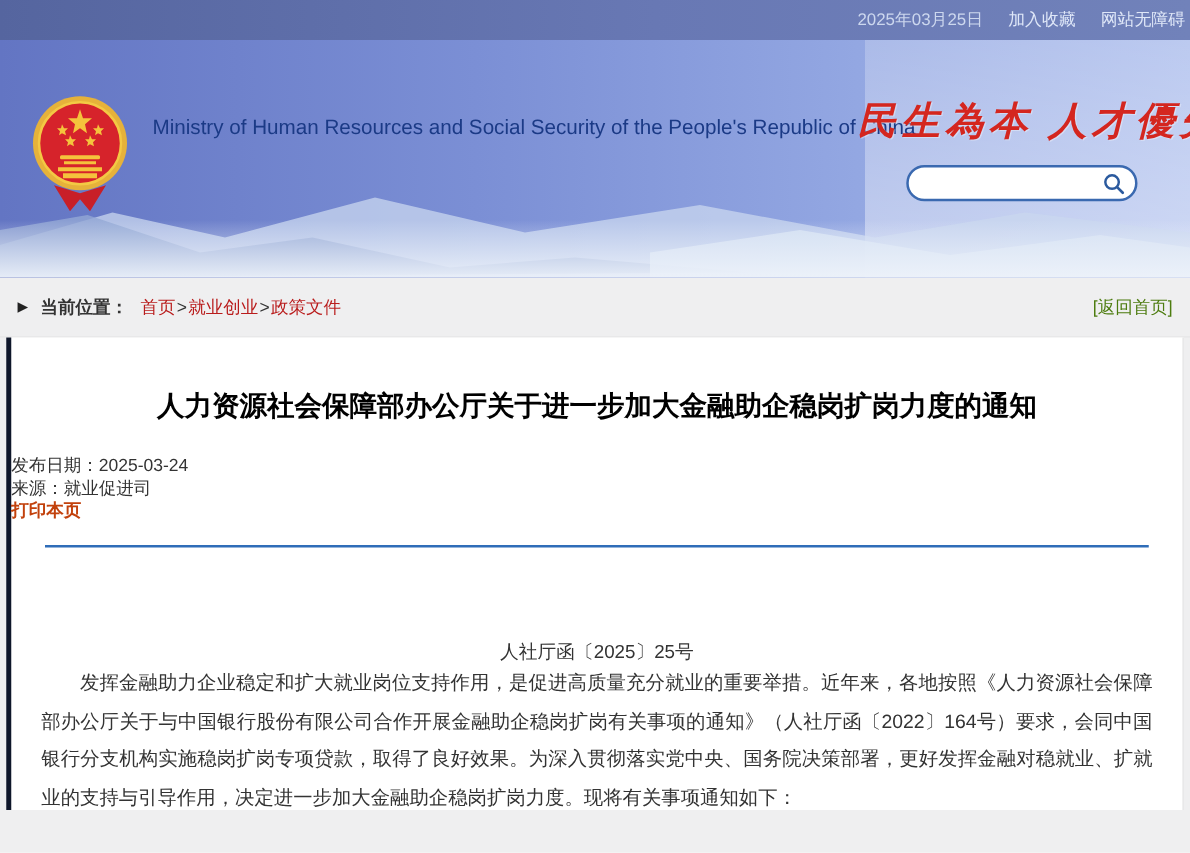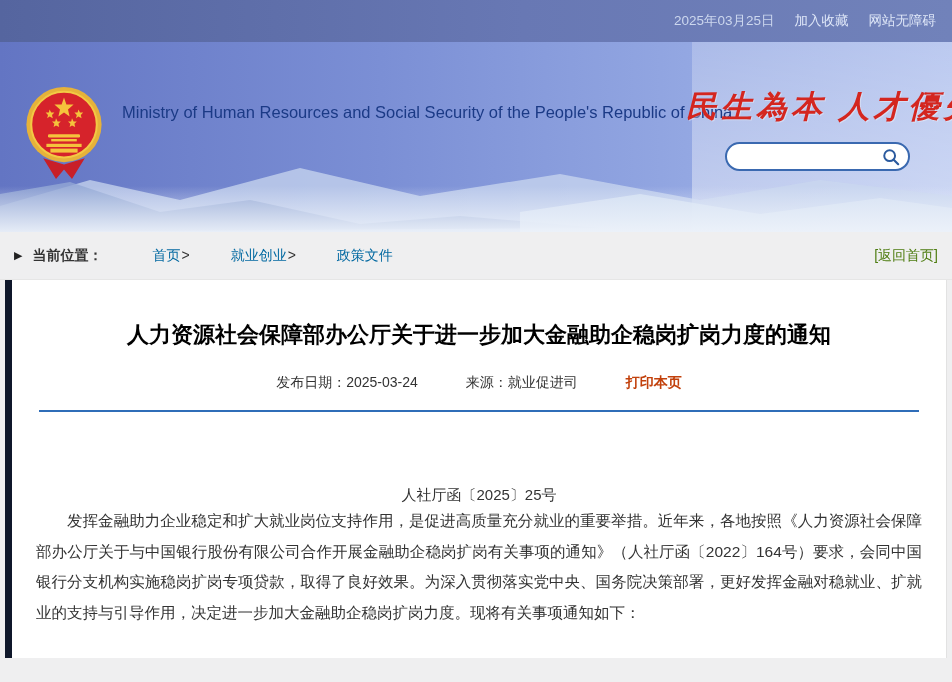--- a/index.html
+++ b/index.html
@@ -1,22 +1,22 @@
 <!DOCTYPE html>
 <html><head>
 <meta charset="utf-8">
 <style>
   * { margin:0; padding:0; box-sizing:border-box; }
   html,body { width:952px; height:682px; overflow:hidden;
     font-family:"Liberation Sans","DejaVu Sans",sans-serif; background:#efeff0; }
 
   
-  .topbar { height:42px; background:linear-gradient(90deg,#55659f,#6878b4 55%,#7182ba);
+  .topbar { height:32px; background:linear-gradient(90deg,#55659f,#6878b4 55%,#7182ba);
     display:flex; align-items:center; justify-content:flex-end; gap:20px;
-    padding-right:16px; font-size:13.5px; }
+    padding-right:4px; font-size:13.5px; }
   .topbar .date { color:#ccd7ee; }
   .topbar a { color:#dfe7f8; text-decoration:none; cursor:pointer; }
 
   
   .header { position:relative; height:190px; overflow:hidden;
     background:linear-gradient(90deg,#6375c3 0%,#7b8fd5 40%,#93a7e2 72%,#a9bbec 100%); }
   .header::before { content:""; position:absolute; right:0; top:0; width:260px; height:100%;
     background:linear-gradient(180deg,rgba(255,255,255,.22),rgba(255,255,255,.45));
     pointer-events:none; }
   .mountains { position:absolute; left:0; bottom:0; width:100%; height:78px; }
@@ -40,31 +40,31 @@
     display:flex; align-items:center; padding:0 8px 0 12px; }
   .searchbox input { flex:1; border:none; outline:none; background:transparent;
     font-size:13px; color:#333; min-width:0; }
   .search-icon { width:18px; height:18px; display:block; cursor:pointer; }
 
   
   .breadcrumb { height:48px; background:#efeff0; display:flex; align-items:center;
     padding:0 14px; font-size:14px; color:#333; border-bottom:1px solid #e6e6e6; }
   .bc-arrow { color:#222; font-size:11px; margin-right:10px; }
   .bc-label { font-weight:bold; margin-right:10px; }
-  .bc-path a { color:#0369a1; text-decoration:none; cursor:pointer;margin-left:40px; }
+  .bc-path a { color:#b91c1c; text-decoration:none; cursor:pointer; }
   .bc-sep { margin:0 1px; }
   .return-home { margin-left:auto; color:#4d7c0f; text-decoration:none; cursor:pointer; }
 
   
   .content { margin:0 5px; background:#ffffff; height:378px;
-    border-left:7px solid #0f172a; border-right:1px solid #e2e2e2; }
+    border-left:4px solid #0f172a; border-right:1px solid #e2e2e2; }
   .article-title { padding-top:40px; text-align:center; font-size:22px; font-weight:bold;
     color:#000; }
   .meta { margin-top:24px; display:flex; justify-content:center; gap:0 48px;
-    font-size:14px; color:#333; }
+    font-size:14px; color:#333;flex-direction:column; }
   .meta .print { color:#c2410c; text-decoration:none; cursor:pointer;font-weight:bold; }
   .divider { margin:18px 27px 0; height:2px; background:#2f6db8; }
   .doc-number { margin-top:74px; text-align:center; font-size:15px; color:#333; }
   .salutation { margin:47px 24px 0; font-size:15.5px; color:#333; line-height:30px; }
   .body-par { margin:1px 24px 0; font-size:15.5px; color:#333; line-height:30.5px;
     text-indent:2em; text-align:justify; }
 </style>
 </head>
 <body>
 

